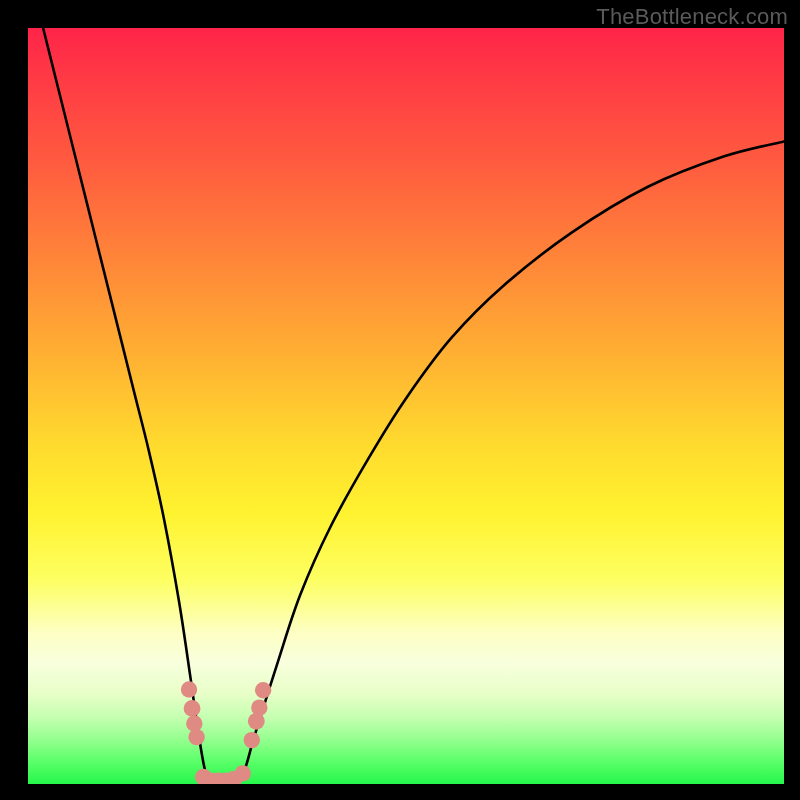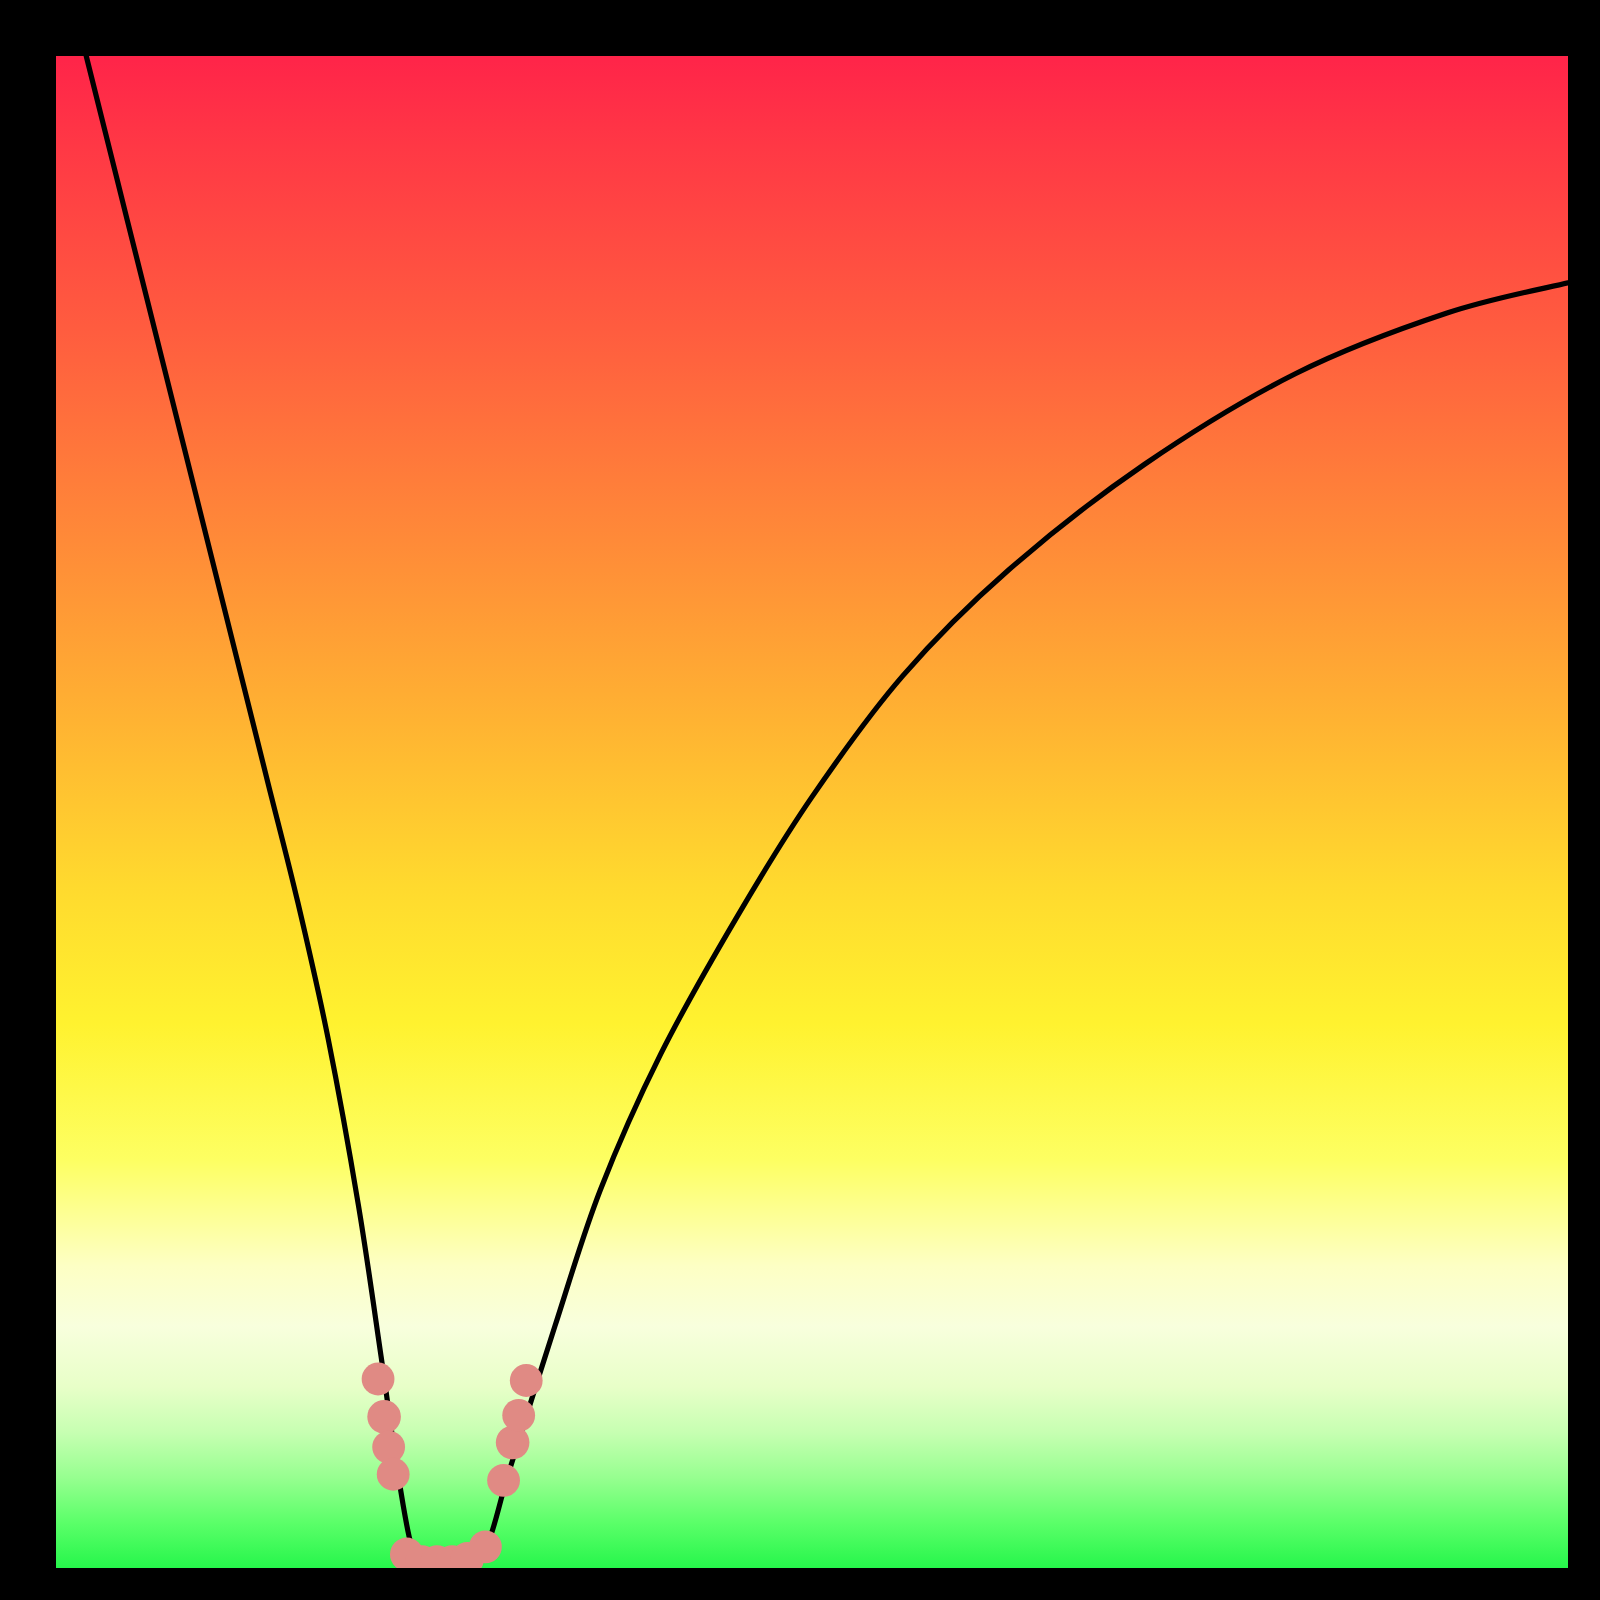--- a/index.html
+++ b/index.html
@@ -60,20 +60,21 @@
     left: 0;
     top: 0;
     width: 756px;
     height: 756px;
   }
 </style>
 </head>
 <body>
 
 <div class="frame">
+  <div class="watermark">TheBottleneck.com</div>
   <div class="plot-area">
     <svg class="curve" viewBox="0 0 756 756" preserveAspectRatio="none">
       <path id="main-curve" fill="none" stroke-width="2.6" stroke-linecap="round" stroke-linejoin="round" d="M 15.12 0.00 C 17.64 10.08, 25.20 40.32, 30.24 60.48 C 35.28 80.64, 40.32 100.80, 45.36 120.96 C 50.40 141.12, 55.44 161.28, 60.48 181.44 C 65.52 201.60, 70.56 221.76, 75.60 241.92 C 80.64 262.08, 85.68 282.24, 90.72 302.40 C 95.76 322.56, 100.80 342.72, 105.84 362.88 C 110.88 383.04, 115.92 401.94, 120.96 423.36 C 126.00 444.78, 131.04 466.20, 136.08 491.40 C 141.12 516.60, 146.79 548.10, 151.20 574.56 C 155.61 601.02, 159.39 628.74, 162.54 650.16 C 165.69 671.58, 167.58 687.33, 170.10 703.08 C 172.62 718.83, 175.14 736.22, 177.66 744.66 C 180.18 753.10, 182.70 752.22, 185.22 753.73 C 187.74 755.24, 189.63 753.73, 192.78 753.73 C 195.93 753.73, 200.34 755.24, 204.12 753.73 C 207.90 752.22, 211.68 752.47, 215.46 744.66 C 219.24 736.85, 221.13 725.13, 226.80 706.86 C 232.47 688.59, 241.92 658.35, 249.48 635.04 C 257.04 611.73, 263.34 589.68, 272.16 567.00 C 280.98 544.32, 291.06 521.64, 302.40 498.96 C 313.74 476.28, 327.60 452.34, 340.20 430.92 C 352.80 409.50, 364.14 390.60, 378.00 370.44 C 391.86 350.28, 406.98 328.86, 423.36 309.96 C 439.74 291.06, 456.12 274.68, 476.28 257.04 C 496.44 239.40, 520.38 220.50, 544.32 204.12 C 568.26 187.74, 594.72 171.36, 619.92 158.76 C 645.12 146.16, 672.84 136.08, 695.52 128.52 C 718.20 120.96, 745.92 115.92, 756.00 113.40" stroke="#000000"></path>
       <g id="marker-group">
           <circle cx="161.03" cy="661.50" r="8.20" fill="#e08a84" stroke="#d97e78" stroke-width="0"></circle>
           <circle cx="164.05" cy="680.40" r="8.40" fill="#e08a84" stroke="#d97e78" stroke-width="0"></circle>
           <circle cx="166.32" cy="695.52" r="8.20" fill="#e08a84" stroke="#d97e78" stroke-width="0"></circle>
           <circle cx="168.59" cy="709.13" r="8.20" fill="#e08a84" stroke="#d97e78" stroke-width="0"></circle>
           <circle cx="175.39" cy="749.20" r="8.40" fill="#e08a84" stroke="#d97e78" stroke-width="0"></circle>
           <circle cx="182.95" cy="752.98" r="8.40" fill="#e08a84" stroke="#d97e78" stroke-width="0"></circle>

